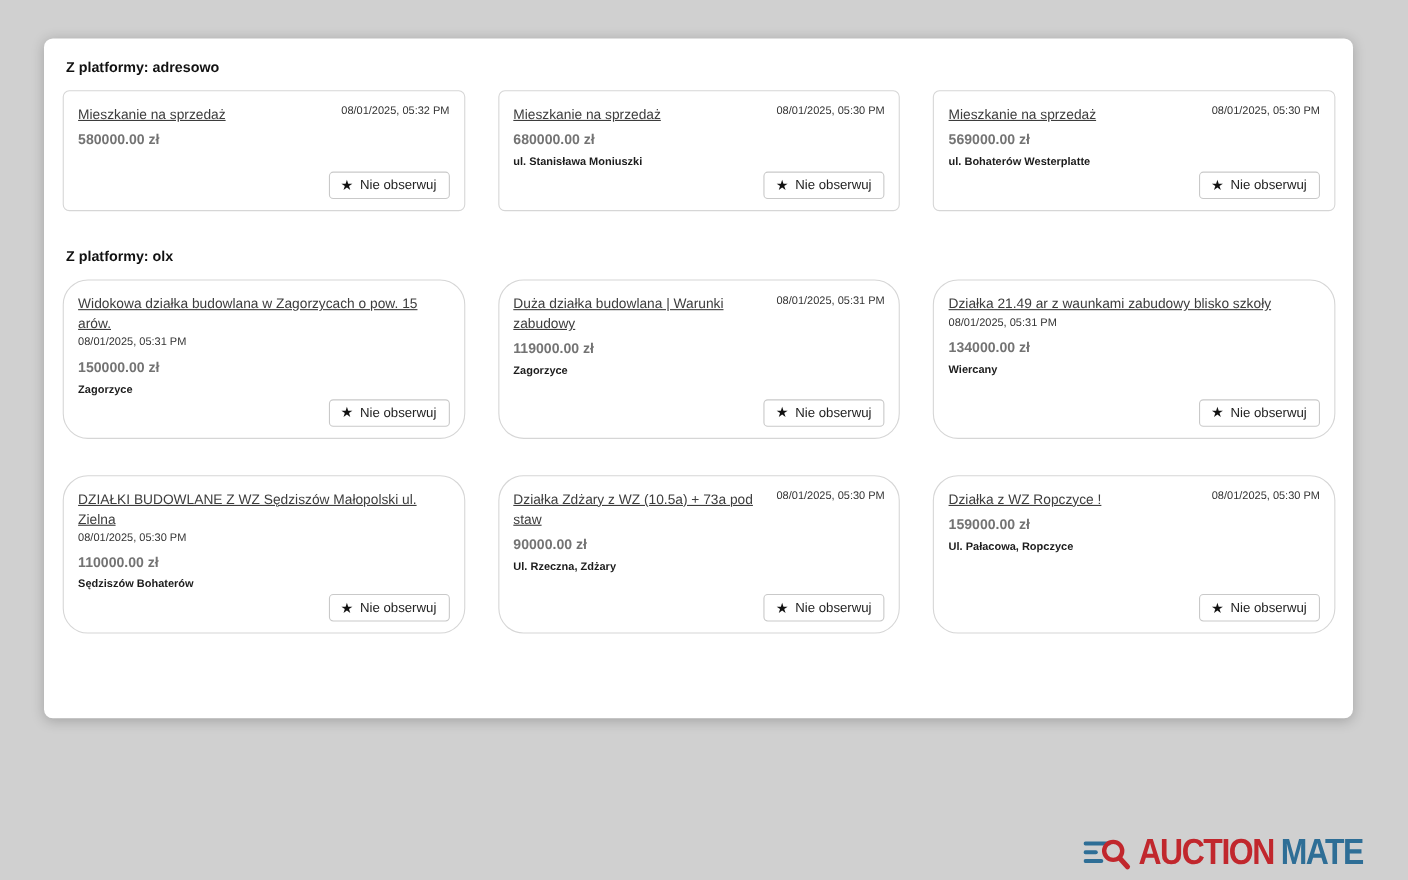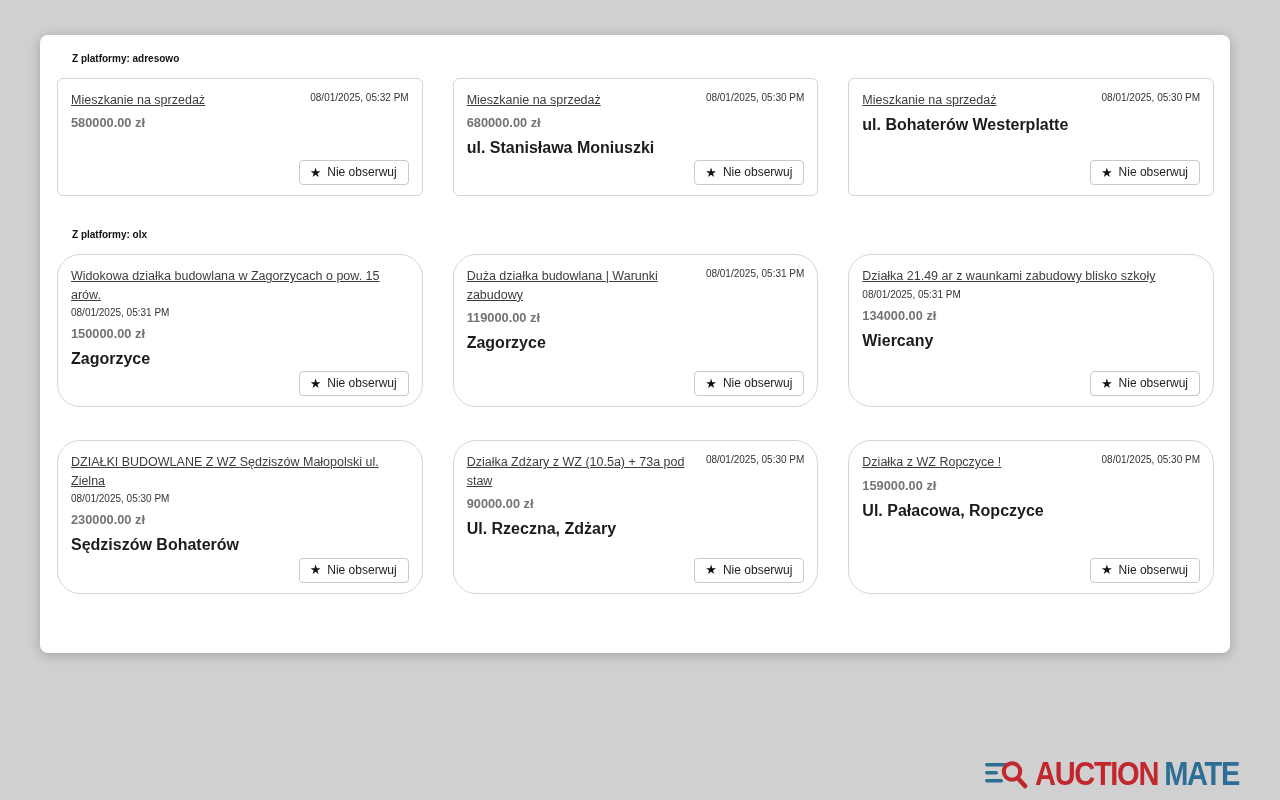--- a/index.html
+++ b/index.html
@@ -39,25 +39,25 @@
     font-size: 19px;
     line-height: 1;
     color: #222;
     cursor: pointer;
     font-family: "Liberation Sans", sans-serif;
     align-self: flex-start;
   }
   .platform-section { margin-bottom: 33px; }
   .platform-section:last-child { margin-bottom: 0; }
   .section-label {
-    font-size: 10px;
+    font-size: 13px;
     font-weight: 700;
     color: #111;
     margin-bottom: 14px;
-    margin-left: 15px;
+    margin-left: 3px;
   }
   .cards {
     display: grid;
     grid-template-columns: repeat(3, 1fr);
     gap: 30px;
   }
   .card {
     border: 1px solid #d6d6d6;
     border-radius: 6px;
     background: #fff;
@@ -90,21 +90,21 @@
   .card-date.below { display: none; margin: 1px 0 1px 0; }
   .card.date-below .card-date.below { display: block; }
   .card-price {
     font-size: 12.8px;
     font-weight: 700;
     color: #737373;
     margin: 4px 0 1px 0;
     line-height: 1.4;
   }
   .card-location {
-    font-size: 16px;
+    font-size: 10px;
     font-weight: 600;
     color: #1c1c1c;
     margin: 4px 0 1px 0;
     line-height: 1.4;
   }
   .unwatch-btn {
     margin-top: auto;
     align-self: flex-end;
     display: inline-flex;
     align-items: center;
@@ -117,21 +117,21 @@
     color: #222;
     font-family: "Liberation Sans", sans-serif;
     cursor: pointer;
   }
   .unwatch-btn .btn-star { font-size: 13px; color: #111; line-height: 1; }
   .logo {
     position: absolute;
     right: 13px;
     bottom: 7px;
     display: flex;
-    align-items: center;
+    align-items: flex-end;
     gap: 6px;
     margin-top: 13px;
   }
   .logo-text {
     font-size: 33px;
     font-weight: 700;
     letter-spacing: -1.5px;
     transform: scaleX(0.88);
     transform-origin: left center;
     display: inline-flex;
@@ -174,20 +174,21 @@
       <span class="btn-label">Nie obserwuj</span>
     </button>
   </div>
 
   <div class="card">
     <div class="card-head">
       <a class="card-title" href="#">Mieszkanie na sprzedaż</a>
       <span class="card-date">08/01/2025, 05:30 PM</span>
     </div>
 
+    <div class="card-price">569000.00 zł</div>
     <div class="card-location">ul. Bohaterów Westerplatte</div>
     <button class="unwatch-btn">
       <span class="btn-star">★</span>
       <span class="btn-label">Nie obserwuj</span>
     </button>
   </div>
 </div>
   </section>
 
   <section class="platform-section">
@@ -238,21 +239,21 @@
   </section>
 
   <section class="platform-section">
     <div class="cards">
   <div class="card date-below">
     <div class="card-head">
       <a class="card-title" href="#">DZIAŁKI BUDOWLANE Z WZ Sędziszów Małopolski ul. Zielna</a>
 
     </div>
     <div class="card-date below">08/01/2025, 05:30 PM</div>
-    <div class="card-price">230000.00 zł</div>
+    <div class="card-price">110000.00 zł</div>
     <div class="card-location">Sędziszów Bohaterów</div>
     <button class="unwatch-btn">
       <span class="btn-star">★</span>
       <span class="btn-label">Nie obserwuj</span>
     </button>
   </div>
 
   <div class="card">
     <div class="card-head">
       <a class="card-title" href="#">Działka Zdżary z WZ (10.5a) + 73a pod staw</a>

